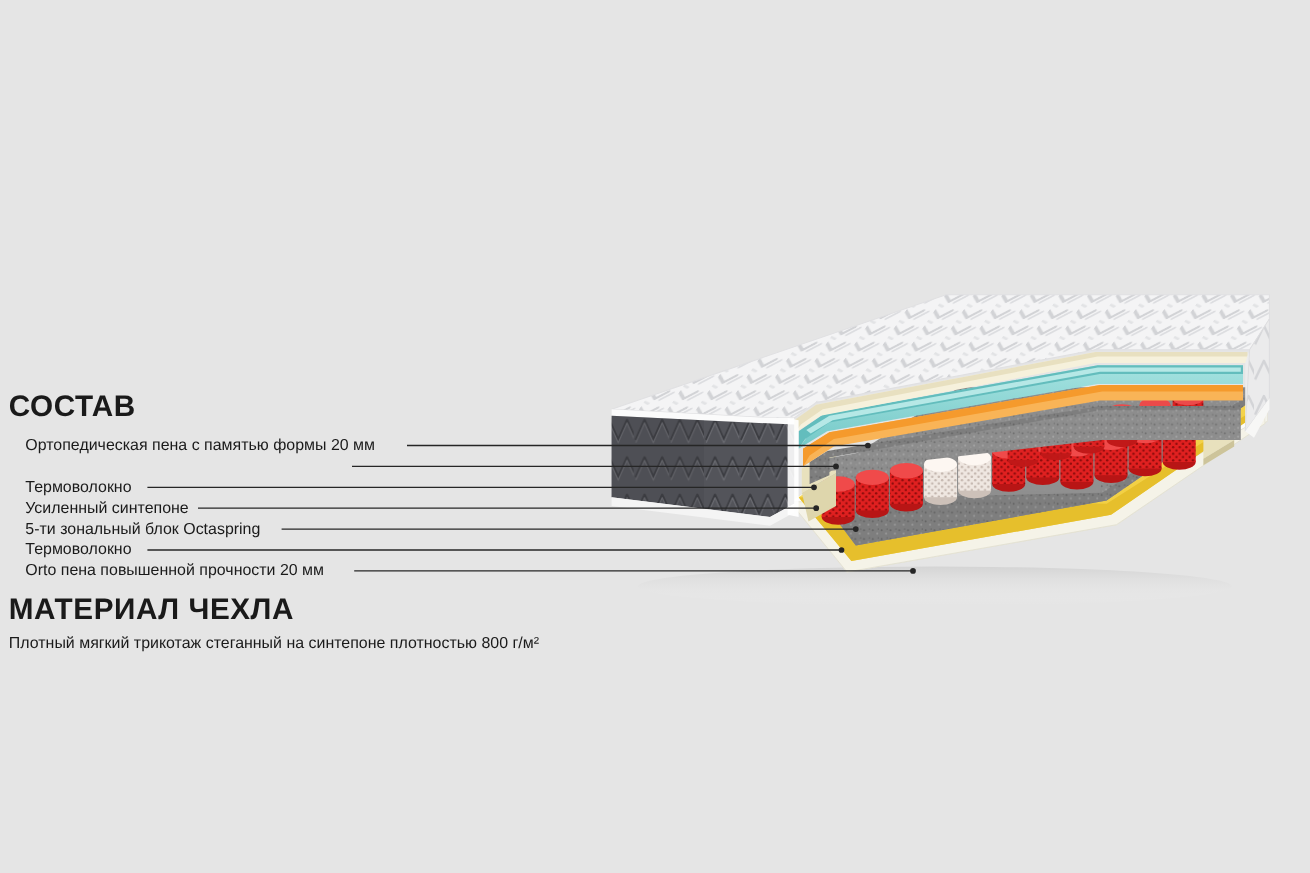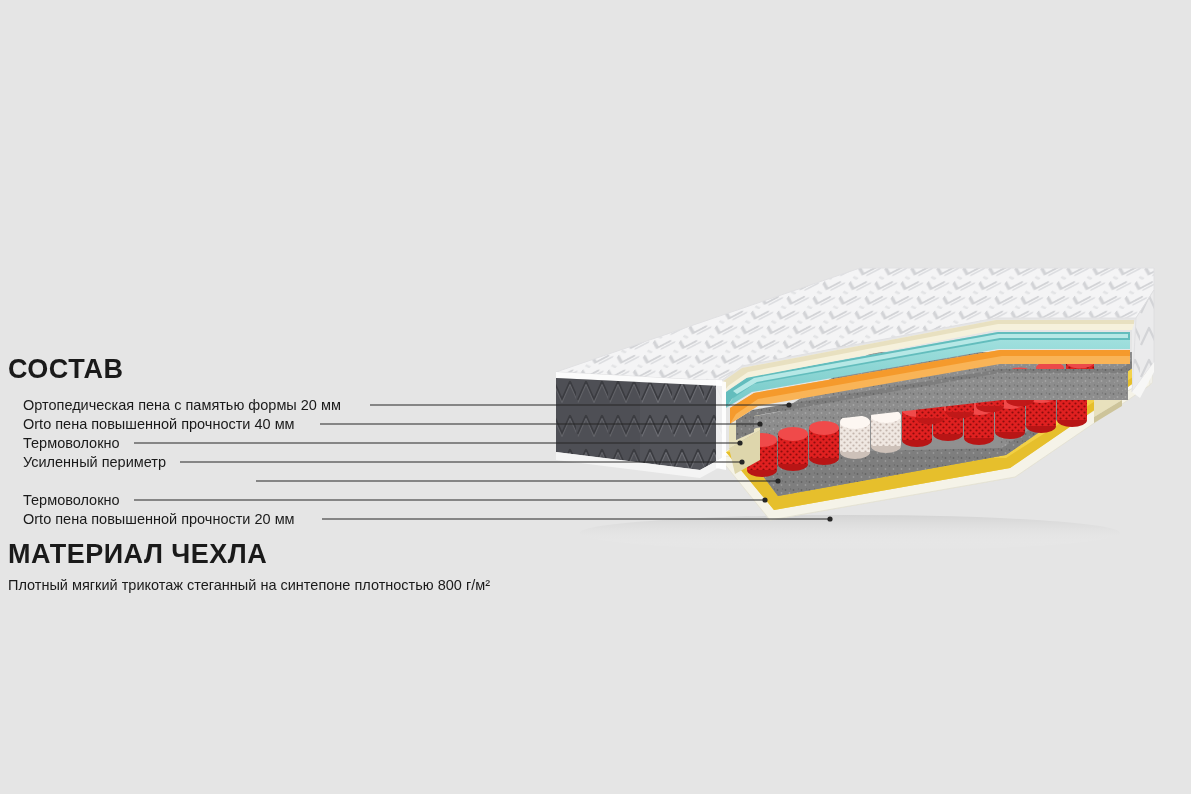--- a/index.html
+++ b/index.html
@@ -348,23 +348,23 @@
       <circle cx="765" cy="500" r="2.6" stroke="none"></circle>
 
       <line x1="322" y1="519" x2="830" y2="519"></line>
       <circle cx="830" cy="519" r="2.6" stroke="none"></circle>
     </g>
   </svg>
 
   <div class="heading" id="heading-sostav">СОСТАВ</div>
 
   <div class="spec-line" style="top:396px;">Ортопедическая пена с памятью формы 20 мм</div>
-  <div class="spec-line" style="top:415px;">Orto пена повышенной прочности 40 мм</div>
   <div class="spec-line" style="top:434px;">Термоволокно</div>
-  <div class="spec-line" style="top:453px;">Усиленный периметр</div>
+  <div class="spec-line" style="top:453px;">Усиленный синтепоне</div>
+  <div class="spec-line" style="top:472px;">5-ти зональный блок Octaspring</div>
   <div class="spec-line" style="top:491px;">Термоволокно</div>
   <div class="spec-line" style="top:510px;">Orto пена повышенной прочности 20 мм</div>
 
   <div class="heading" id="heading-material">МАТЕРИАЛ ЧЕХЛА</div>
 
   <div class="cover-desc">Плотный мягкий трикотаж стеганный на синтепоне плотностью 800 г/м²</div>
 
 </div>
 
 </body></html>

